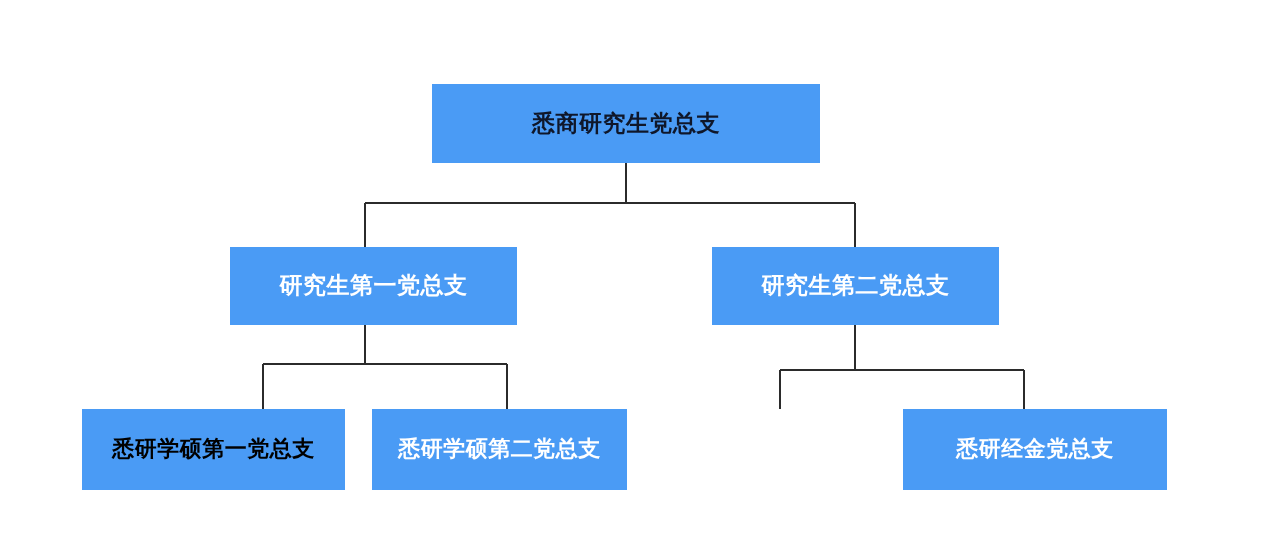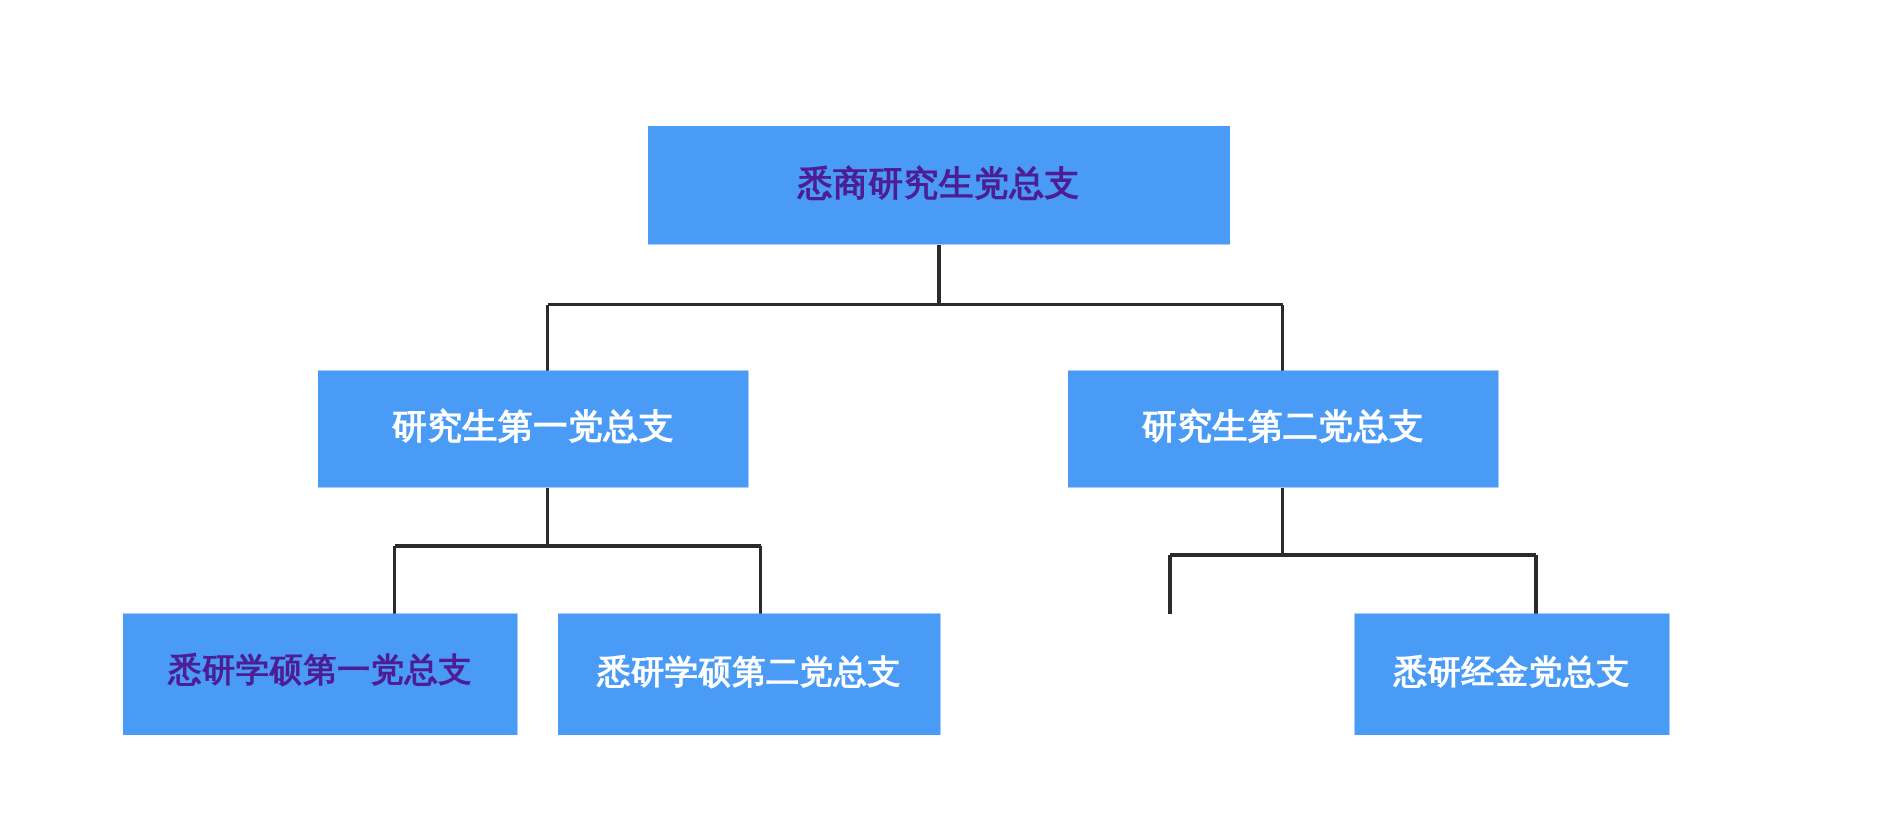--- a/index.html
+++ b/index.html
@@ -49,33 +49,33 @@
     font-size: 23px;
   }
 
   
   .node-l2 {
     top: 247px;
     width: 287px;
     height: 78px;
     font-size: 23px;
   }
-  .node-l2-a { left: 212px; }
+  .node-l2-a { left: 230px; }
   .node-l2-b { left: 712px; }
 
   
   .node-leaf {
     top: 409px;
     height: 81px;
     font-size: 22px;
   }
   .node-leaf-1 { left: 82px;  width: 263px; }
   .node-leaf-2 { left: 372px; width: 255px; }
   .node-leaf-3 { left: 645px; width: 240px; }
-  .node-leaf-4 { left: 903px; width: 210px; }
+  .node-leaf-4 { left: 903px; width: 264px; }
 </style>
 </head>
 <body>
 
 <div id="canvas" style="background: rgb(255, 255, 255);">
 
   <svg id="connector-layer" viewBox="0 0 1268 558" xmlns="http://www.w3.org/2000/svg">
     <g stroke="#2b2b2b" stroke-width="2.4" fill="none" shape-rendering="crispEdges">
 
       <path d="M626,163 L626,203"></path>
@@ -90,26 +90,26 @@
       <path d="M263,364 L263,409"></path>
       <path d="M507,364 L507,409"></path>
 
       <path d="M855,325 L855,370"></path>
       <path d="M780,370 L1024,370"></path>
       <path d="M780,370 L780,409"></path>
       <path d="M1024,370 L1024,409"></path>
     </g>
   </svg>
 
-  <div class="node node-root" style="background: rgb(74, 155, 245); color: #4c1d95;">悉商研究生党总支</div>
+  <div class="node node-root" style="background: rgb(74, 155, 245); color: #0f172a; font-family: Liberation Serif, serif;">悉商研究生党总支</div>
 
   <div class="node node-l2 node-l2-a" style="background: rgb(74, 155, 245); color: rgb(255, 255, 255);">研究生第一党总支</div>
 
   <div class="node node-l2 node-l2-b" style="background: rgb(74, 155, 245); color: rgb(255, 255, 255);">研究生第二党总支</div>
 
-  <div class="node node-leaf node-leaf-1" style="background: rgb(74, 155, 245); color: #4c1d95; font-family: Liberation Mono, monospace;">悉研学硕第一党总支</div>
+  <div class="node node-leaf node-leaf-1" style="background: rgb(74, 155, 245); color: #000000;">悉研学硕第一党总支</div>
 
   <div class="node node-leaf node-leaf-2" style="background: rgb(74, 155, 245); color: rgb(255, 255, 255); text-align: right;">悉研学硕第二党总支</div>
 
 
   <div class="node node-leaf node-leaf-4" style="background: rgb(74, 155, 245); color: rgb(255, 255, 255);">悉研经金党总支</div>
 
 </div>
 
 </body></html>

